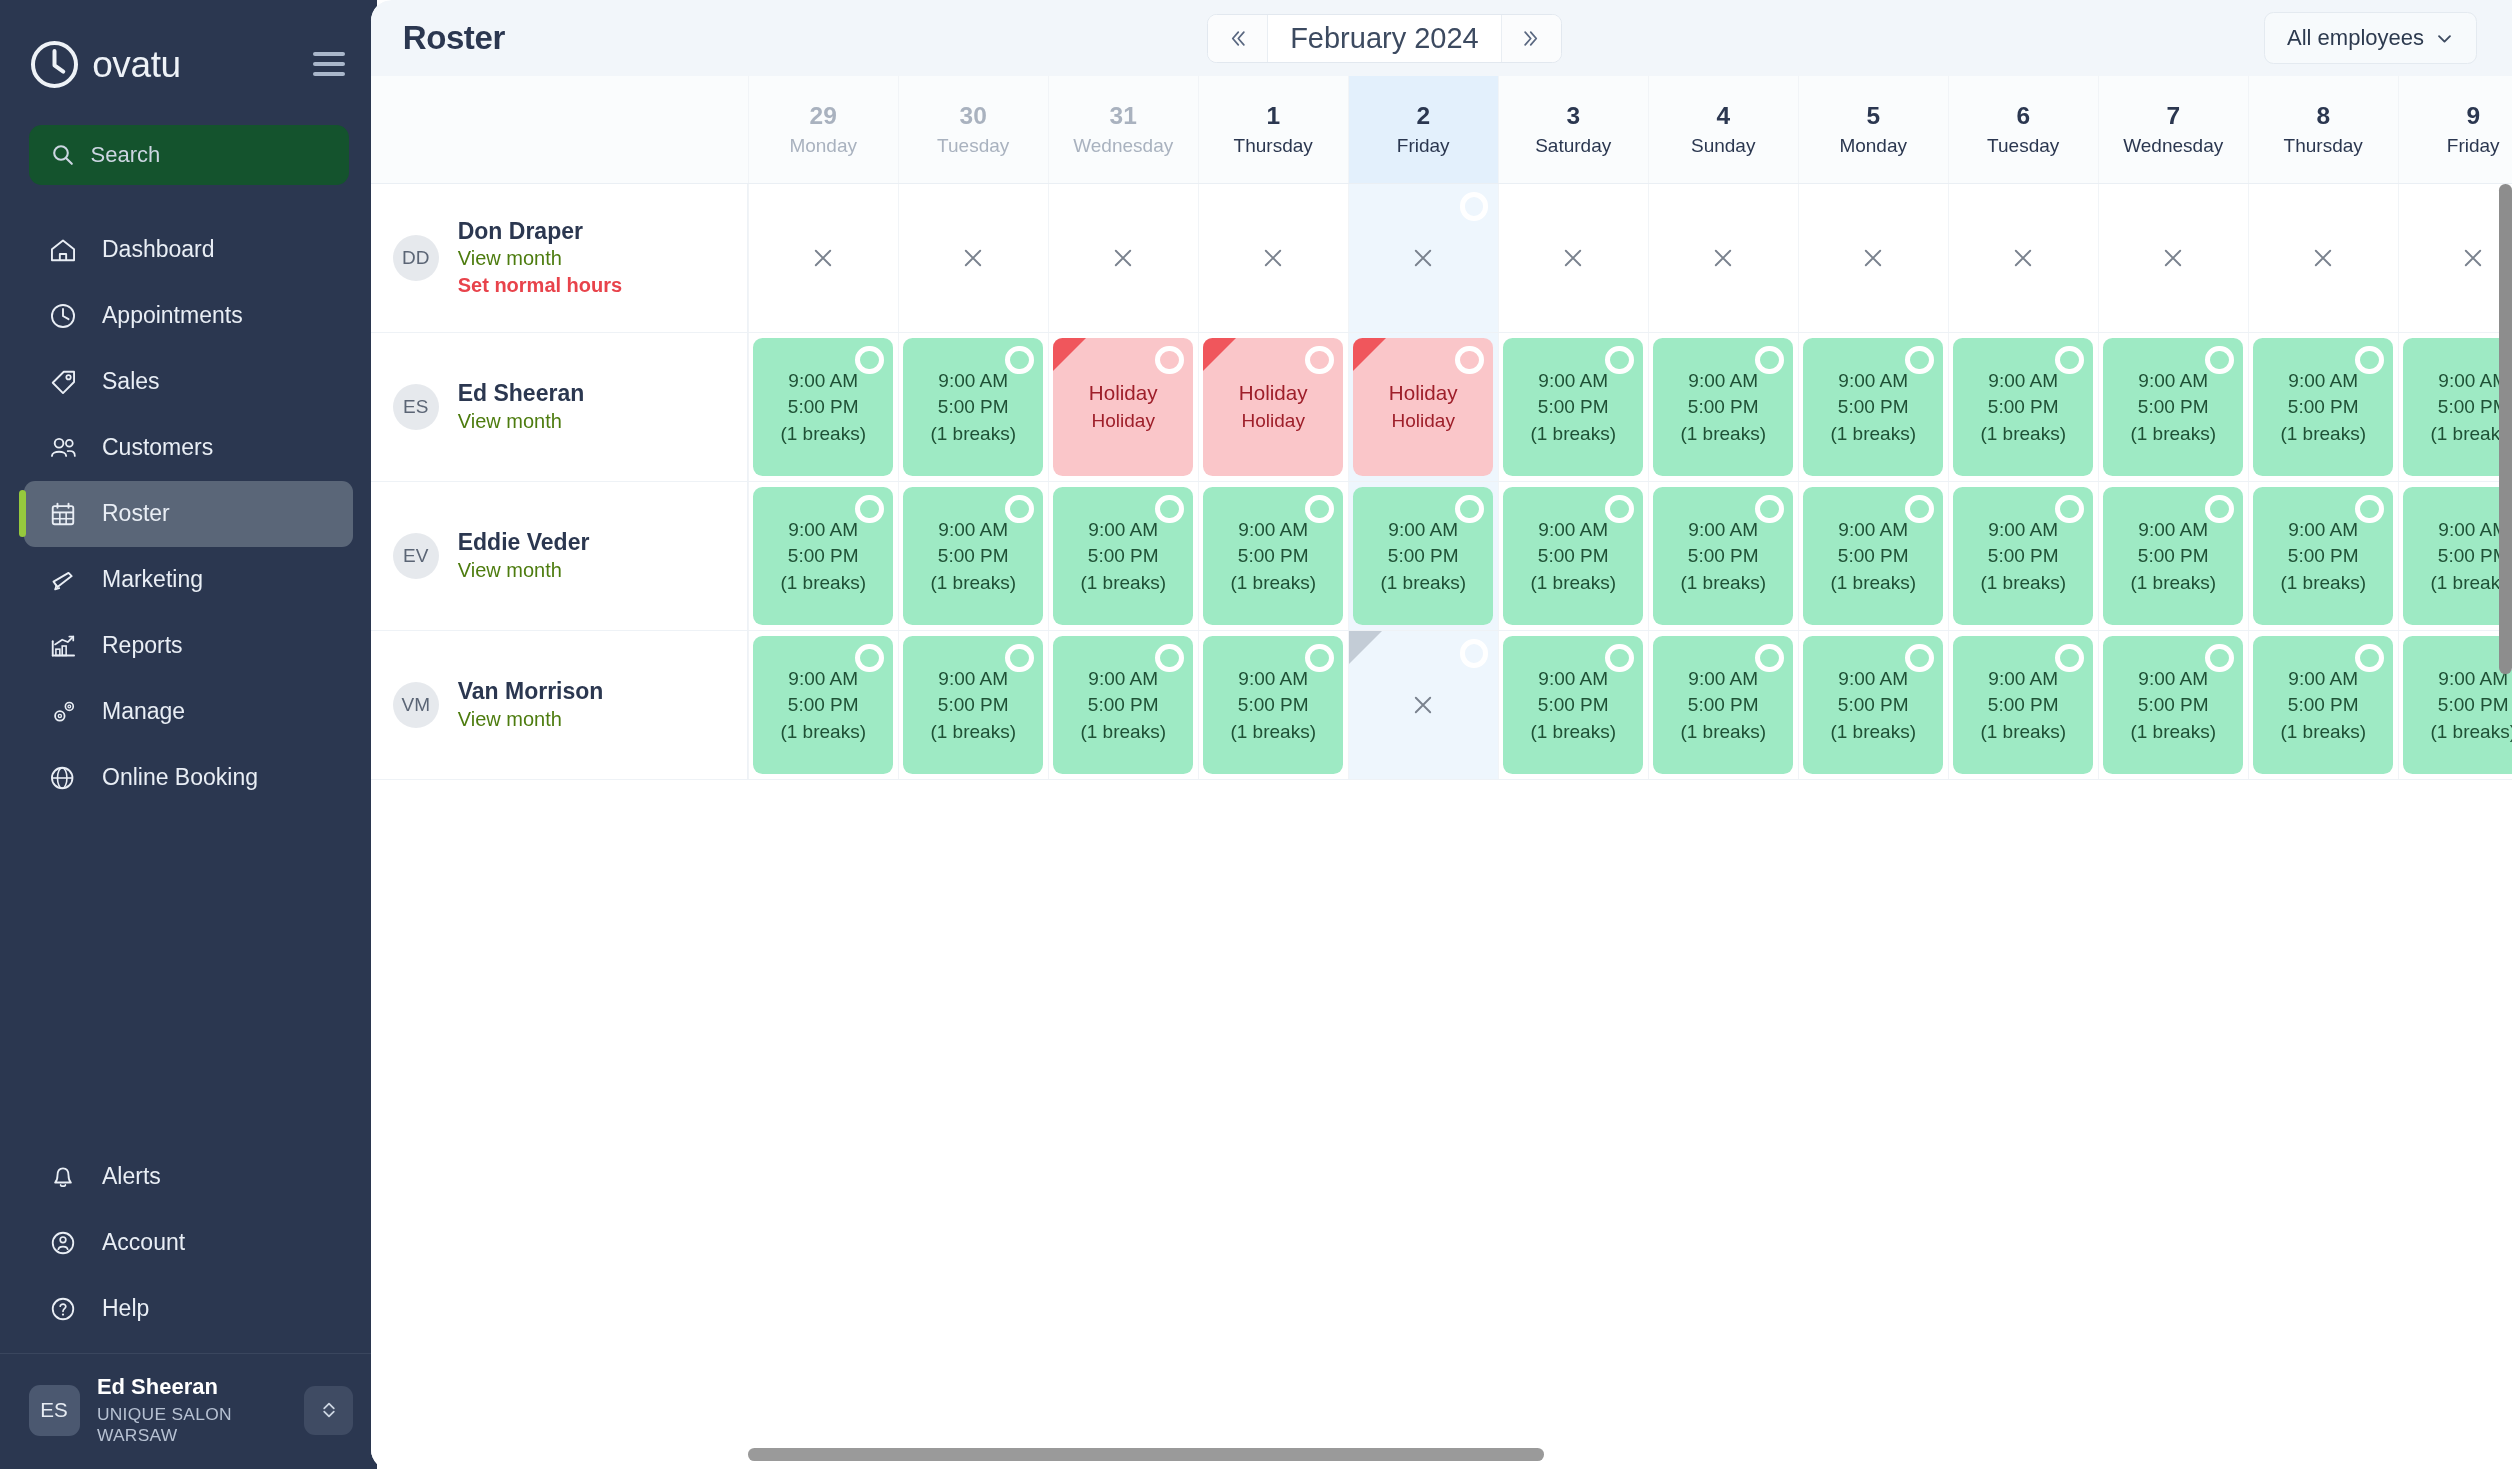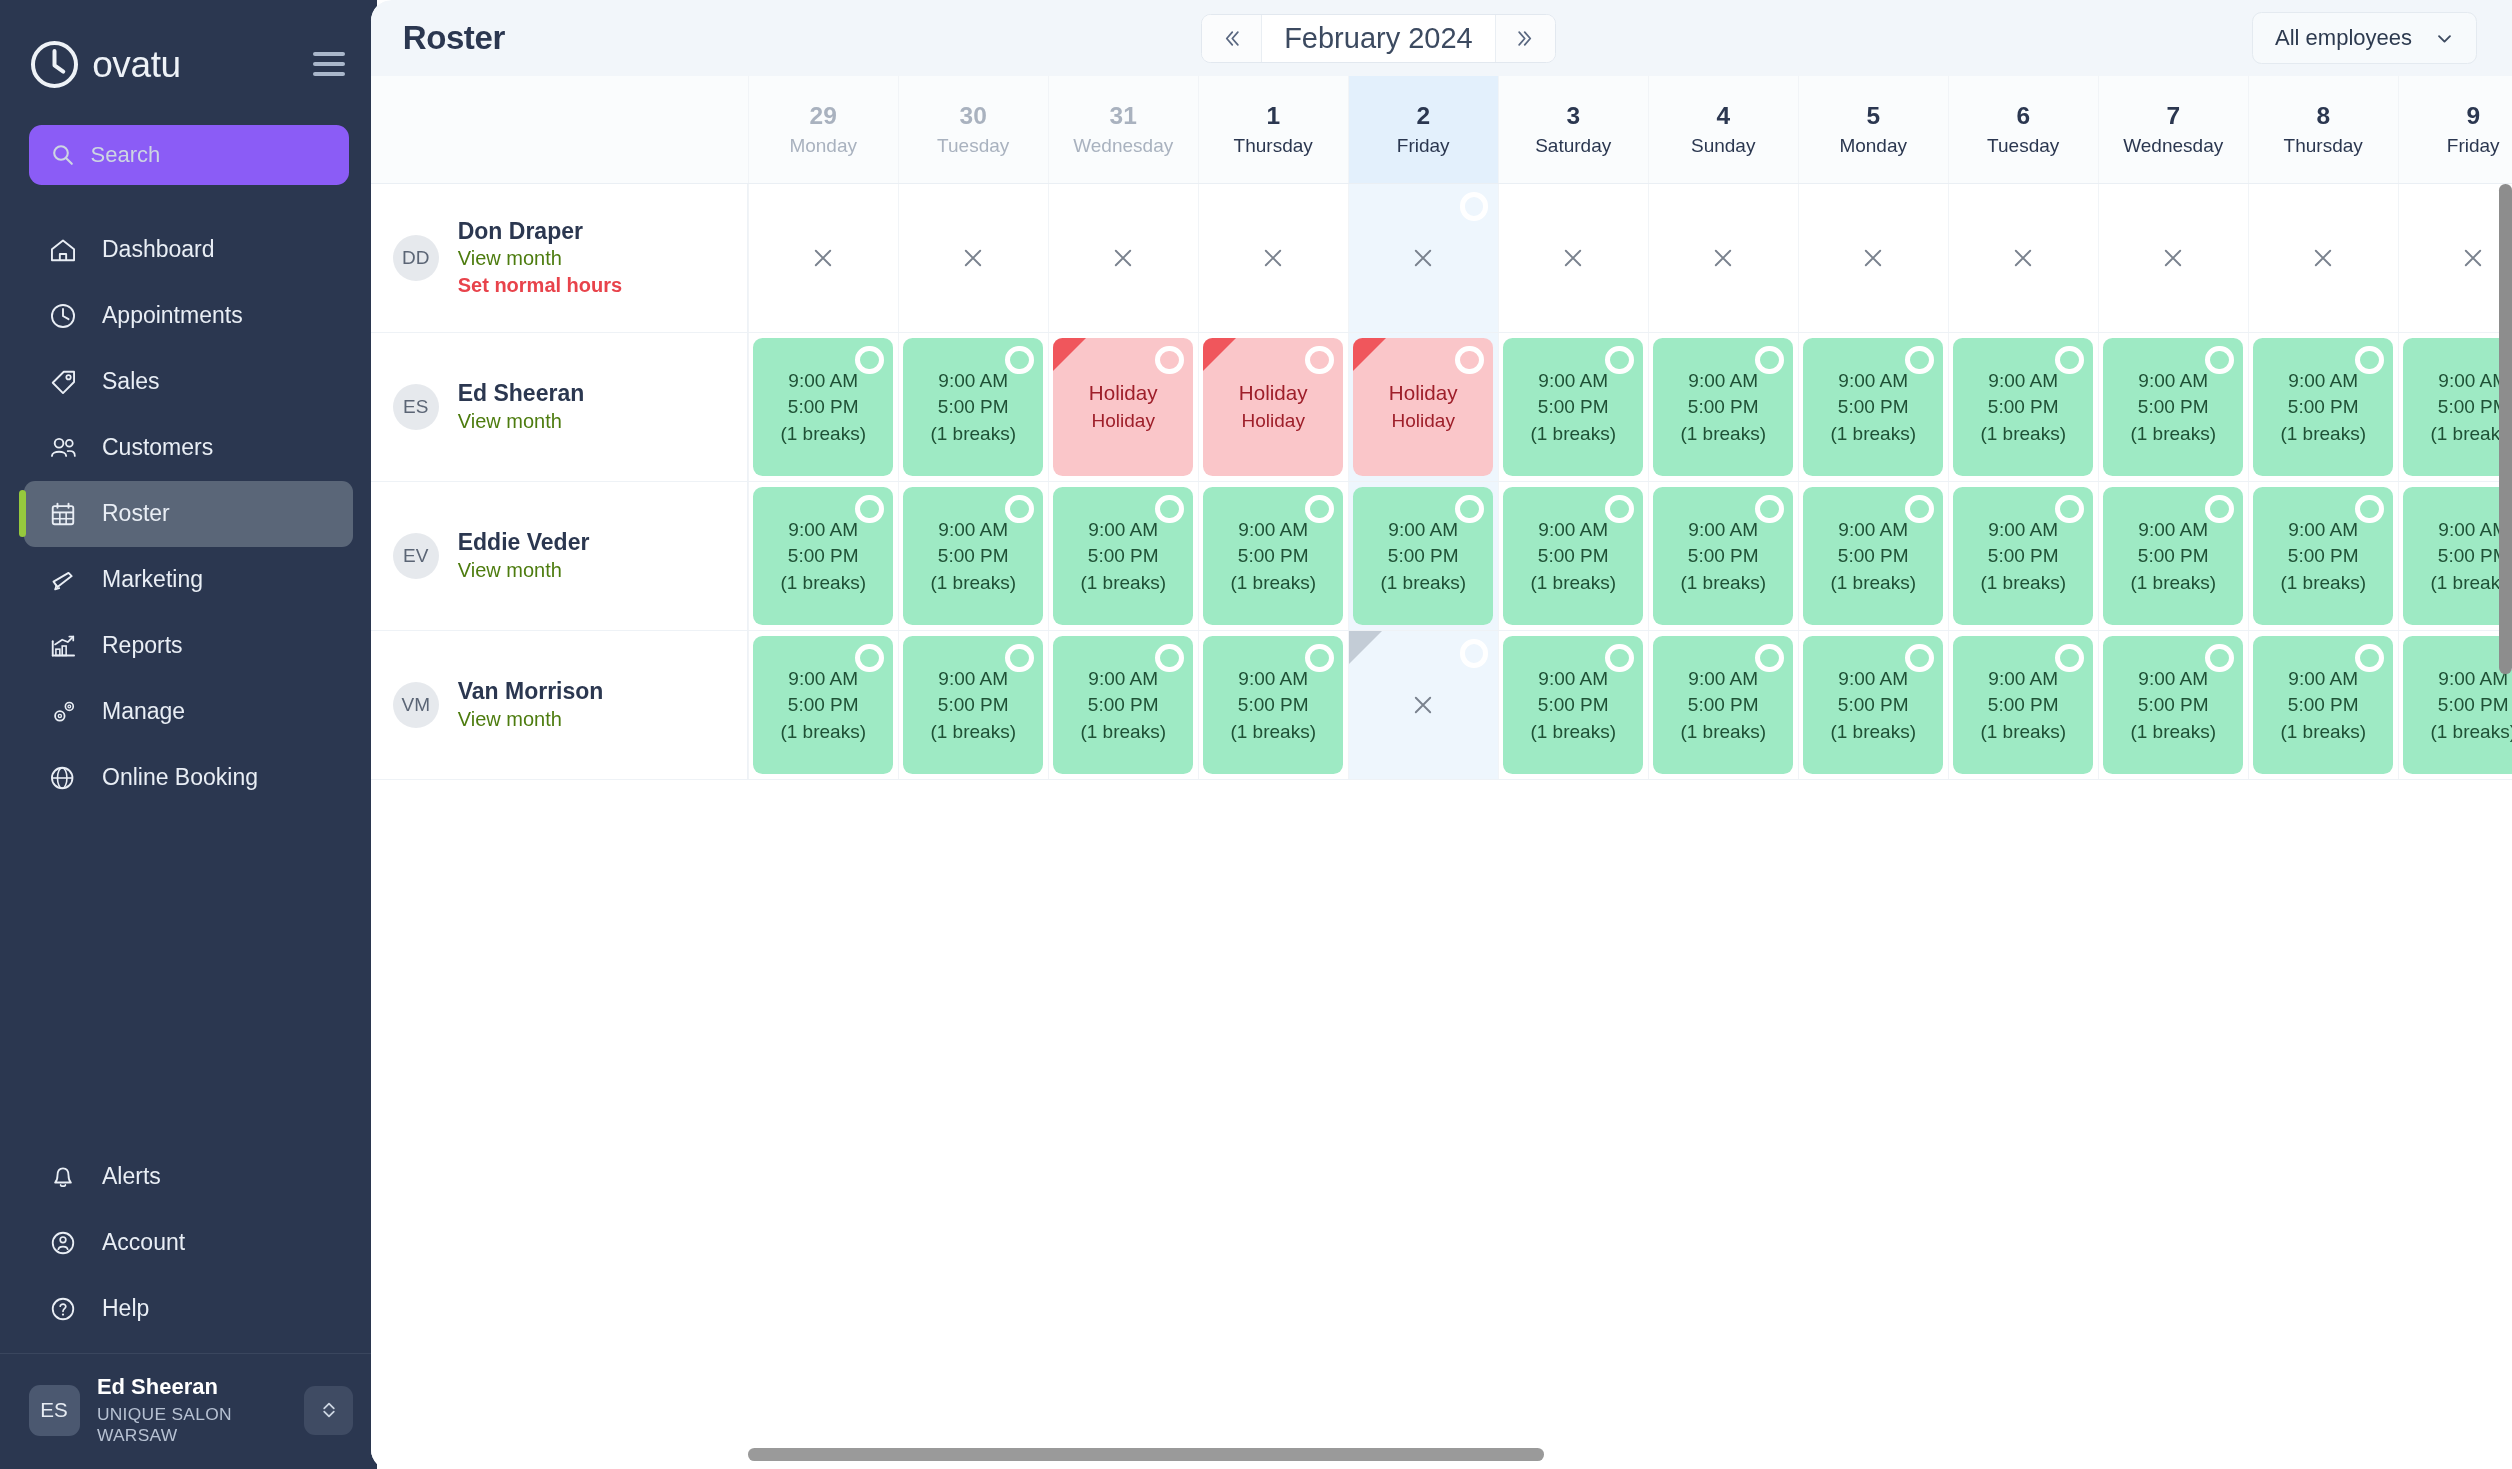--- a/index.html
+++ b/index.html
@@ -30,21 +30,21 @@
   .brand-name {
     color: #eef2f7; font-size: 37px; letter-spacing: -0.4px;
     font-weight: 400; line-height: 1;
   }
   .hamburger { width: 32px; height: 24px; display:flex; flex-direction:column; justify-content:space-between; cursor:pointer; }
   .hamburger span { display:block; height:4px; border-radius:2.4px; background:#aab7cb; }
 
   .search-box {
     margin: 20.6px 28.5px 0 28.5px;
     height: 60px; border-radius: 12.7px;
-    background: #8b5cf6;
+    background: #14532d;
     display: flex; align-items: center; gap: 16px;
     padding: 0 22px;
   }
   .search-box .ic { width: 24px; height: 24px; flex:0 0 24px; }
   .search-input {
     background: transparent; border: 0; outline: 0;
     color: #e7ecf3; font-size: 22px;
     font-family: "Liberation Sans", sans-serif;
     width: 100%;
   }
@@ -106,21 +106,21 @@
   .datenav .arrow {
     width: 59px; height: 47px; display:flex; align-items:center; justify-content:center;
     cursor: pointer; background: #fbfcfd;
   }
   .datenav .label {
     min-width: 198px; text-align: center; font-size: 29px; color: #3c4a60;
     padding: 0 22px; border-left: 0.8px solid #e9eef3; border-right: 0.8px solid #e9eef3;
     line-height: 47px;
   }
   .emp-filter {
-    display: flex; align-items: center; gap: 20px;
+    display: flex; align-items: center; gap: 8px;
     height: 52px; padding: 0 19px 0 22px;
     background: #f7fafc; border: 0.8px solid #e4eaf0; border-radius: 9.5px;
     cursor: pointer;
   }
   .emp-filter .t { font-size: 22px; color: #2d3a4f; }
 
   
   .grid-wrap { flex: 1; position: relative; overflow: hidden; background: #ffffff; }
   .grid { position: relative; width: 2512px; }
 

